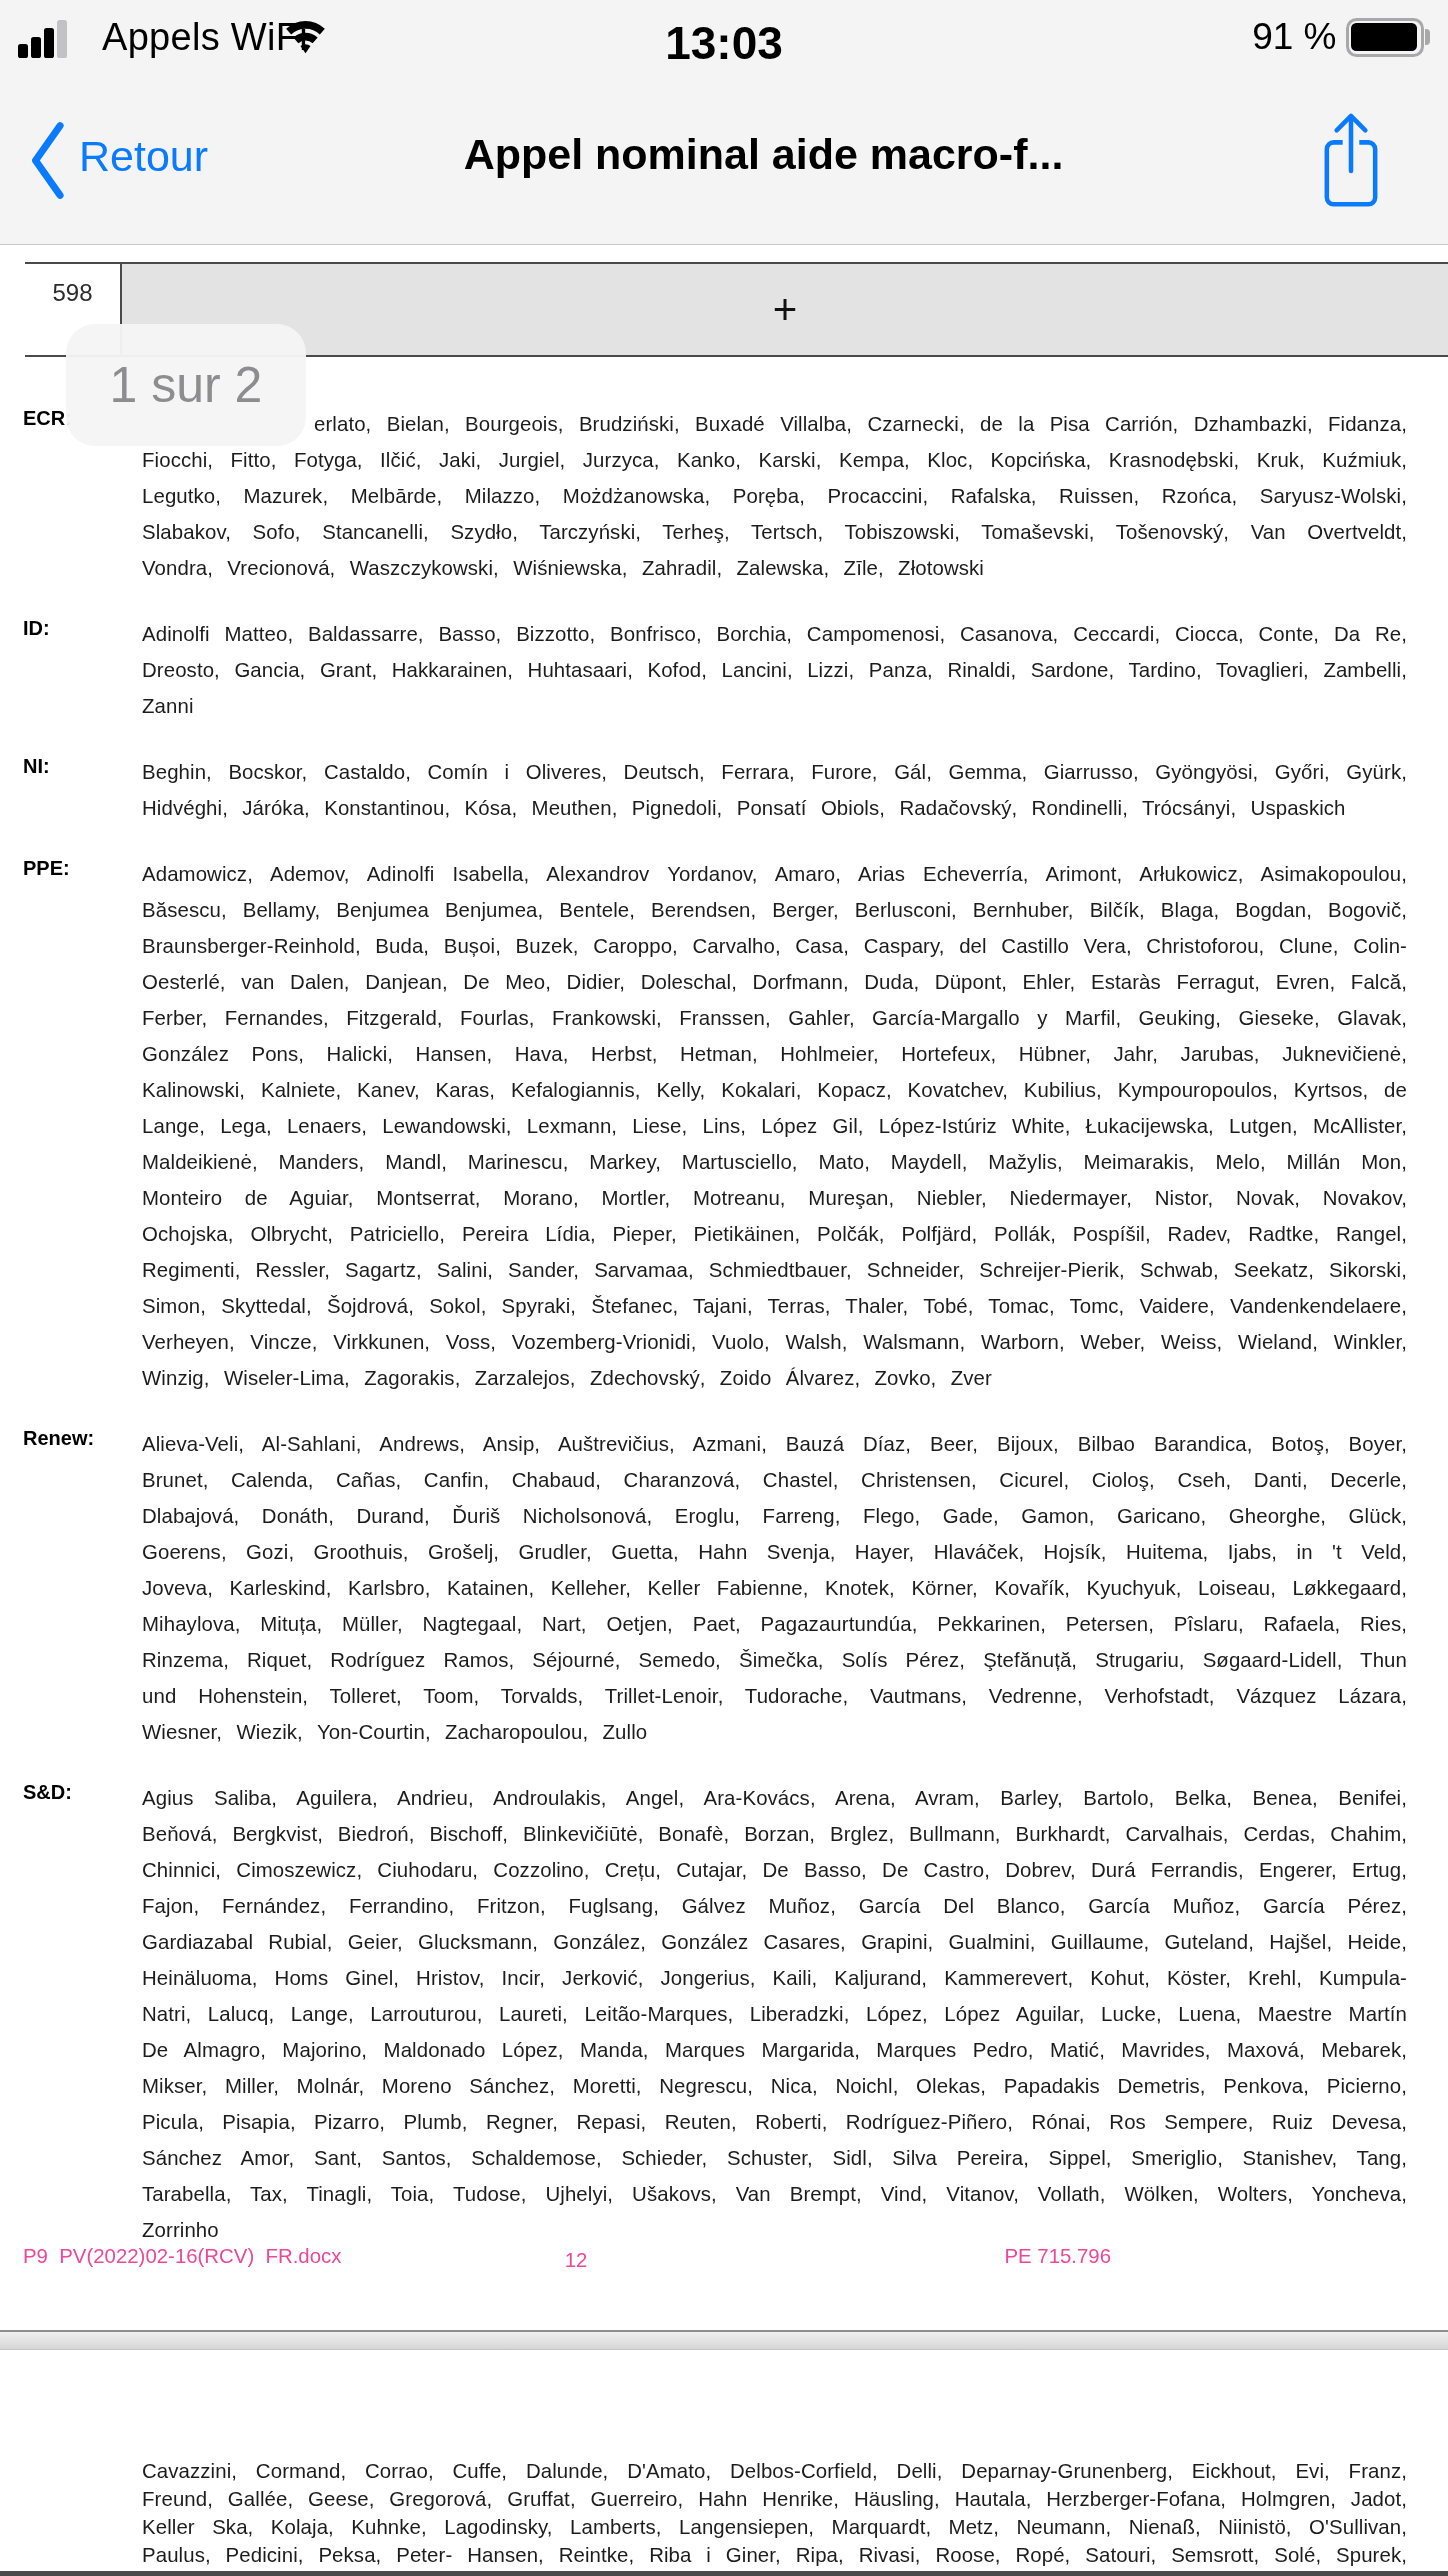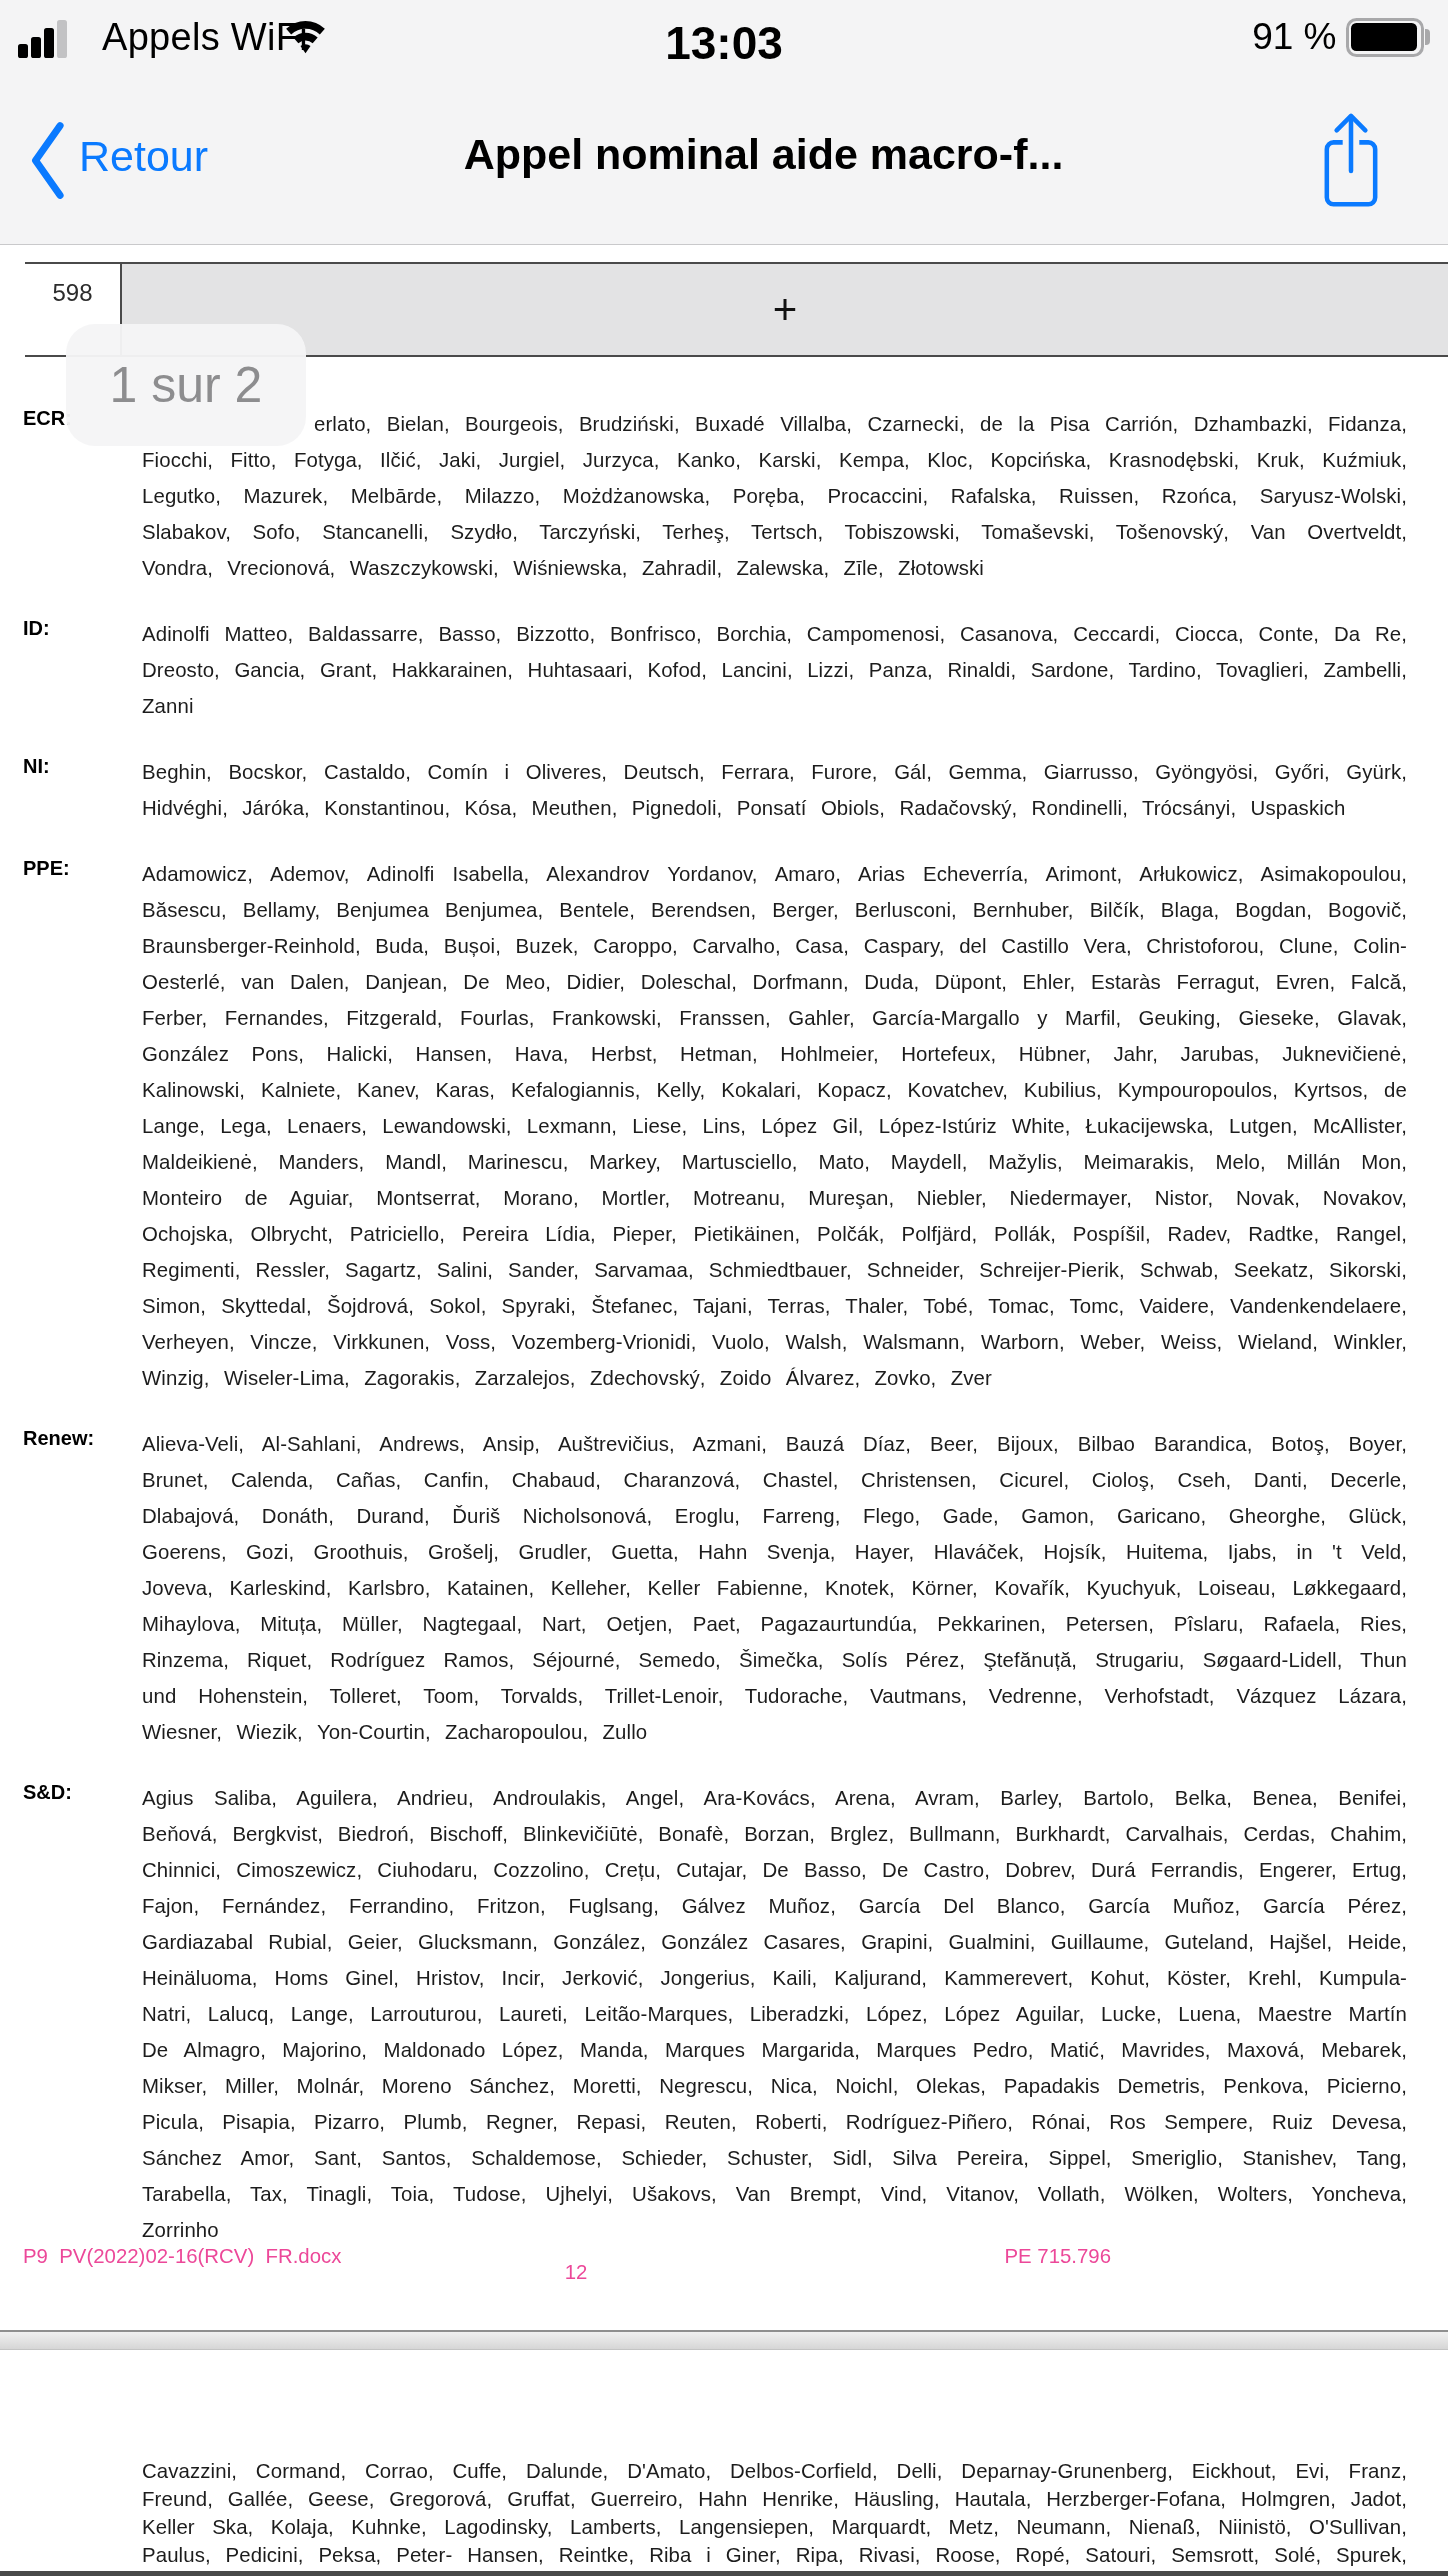--- a/index.html
+++ b/index.html
@@ -73,21 +73,21 @@
   }
   .names.indent-first { text-indent:172px; }
   .group:last-child .names { text-align-last:justify; }
 
   
   .page-footer {
     position:absolute; left:0; top:2237px; width:1152px; height:41px;
     background:#fff; z-index:8; font-size:20.4px; color:#ec4899;
   }
   .pf-left { position:absolute; left:23px; top:8px; white-space:pre; }
-  .pf-center { position:absolute; left:0; width:100%; top:24px; text-align:center; }
+  .pf-center { position:absolute; left:0; width:100%; top:12px; text-align:center; }
   .pf-right { position:absolute; right:41px; top:8px; }
 
   
   .page-sep {
     position:absolute; left:0; top:2330px; width:1448px; height:20px; z-index:8;
     background:linear-gradient(#f0f0f0, #e2e2e2 55%, #d6d6d6);
     border-top:2px solid #8f8f8f; border-bottom:1.3px solid #c4c4c4;
   }
 
   

